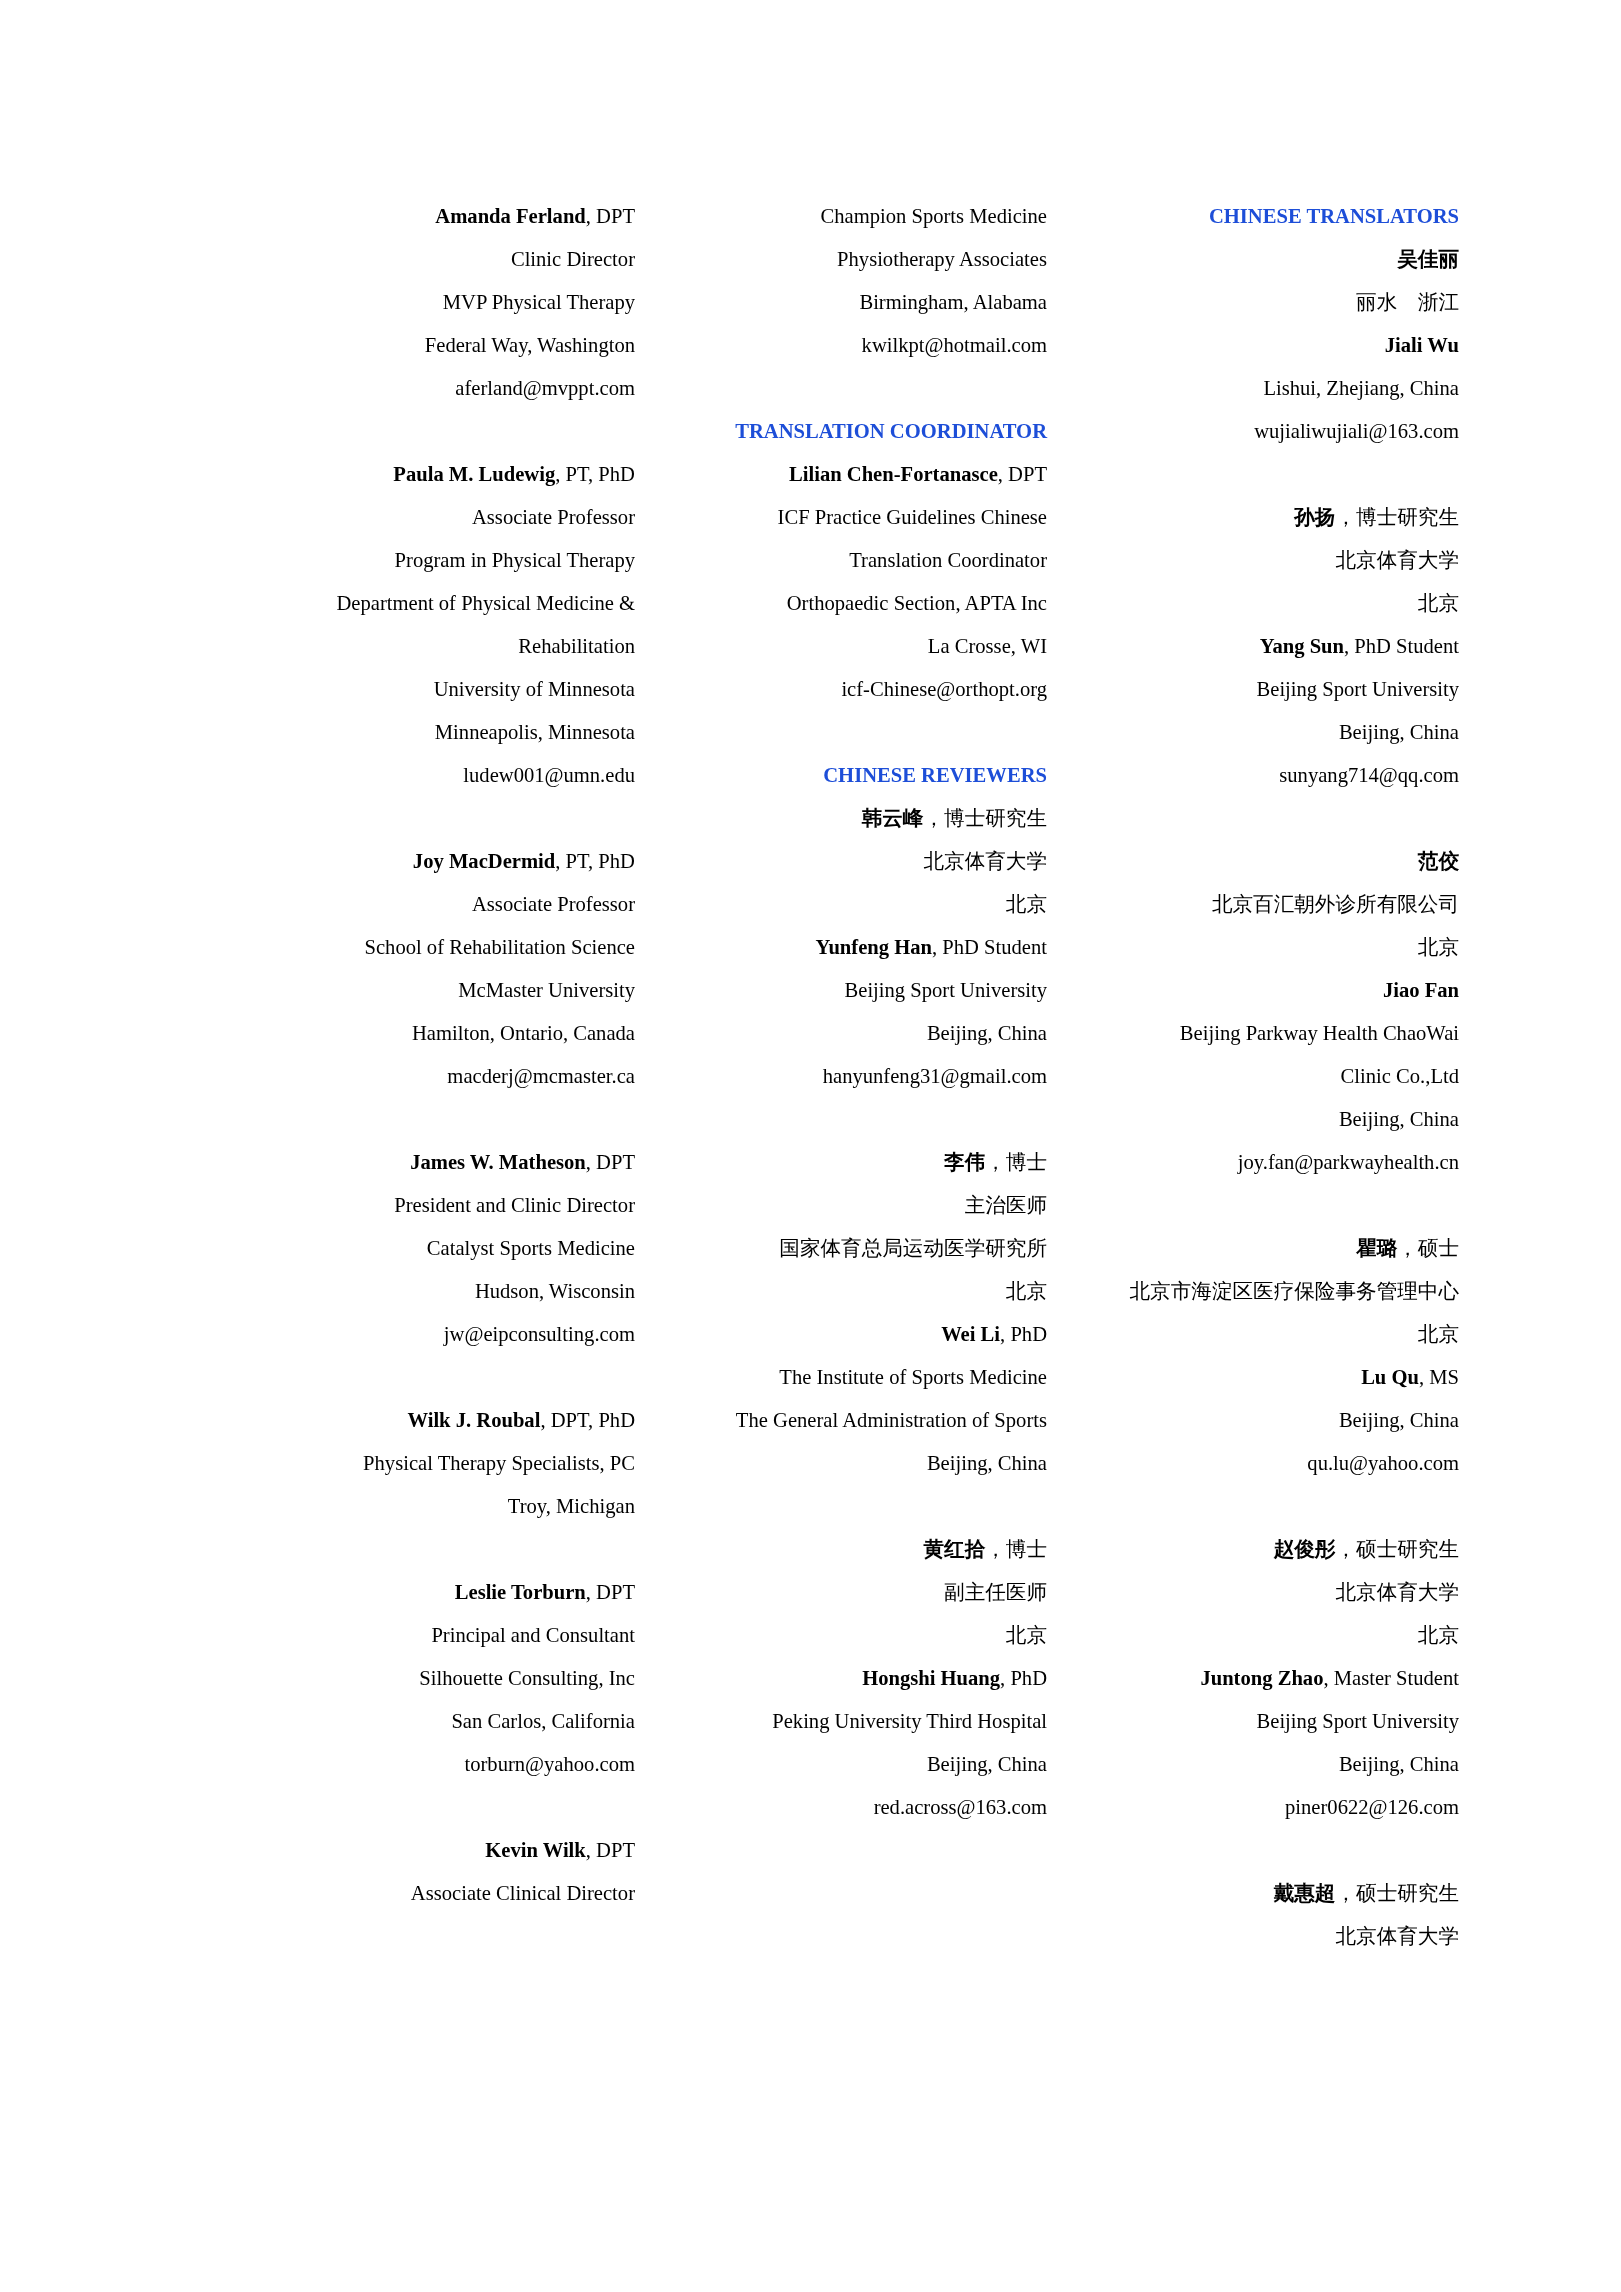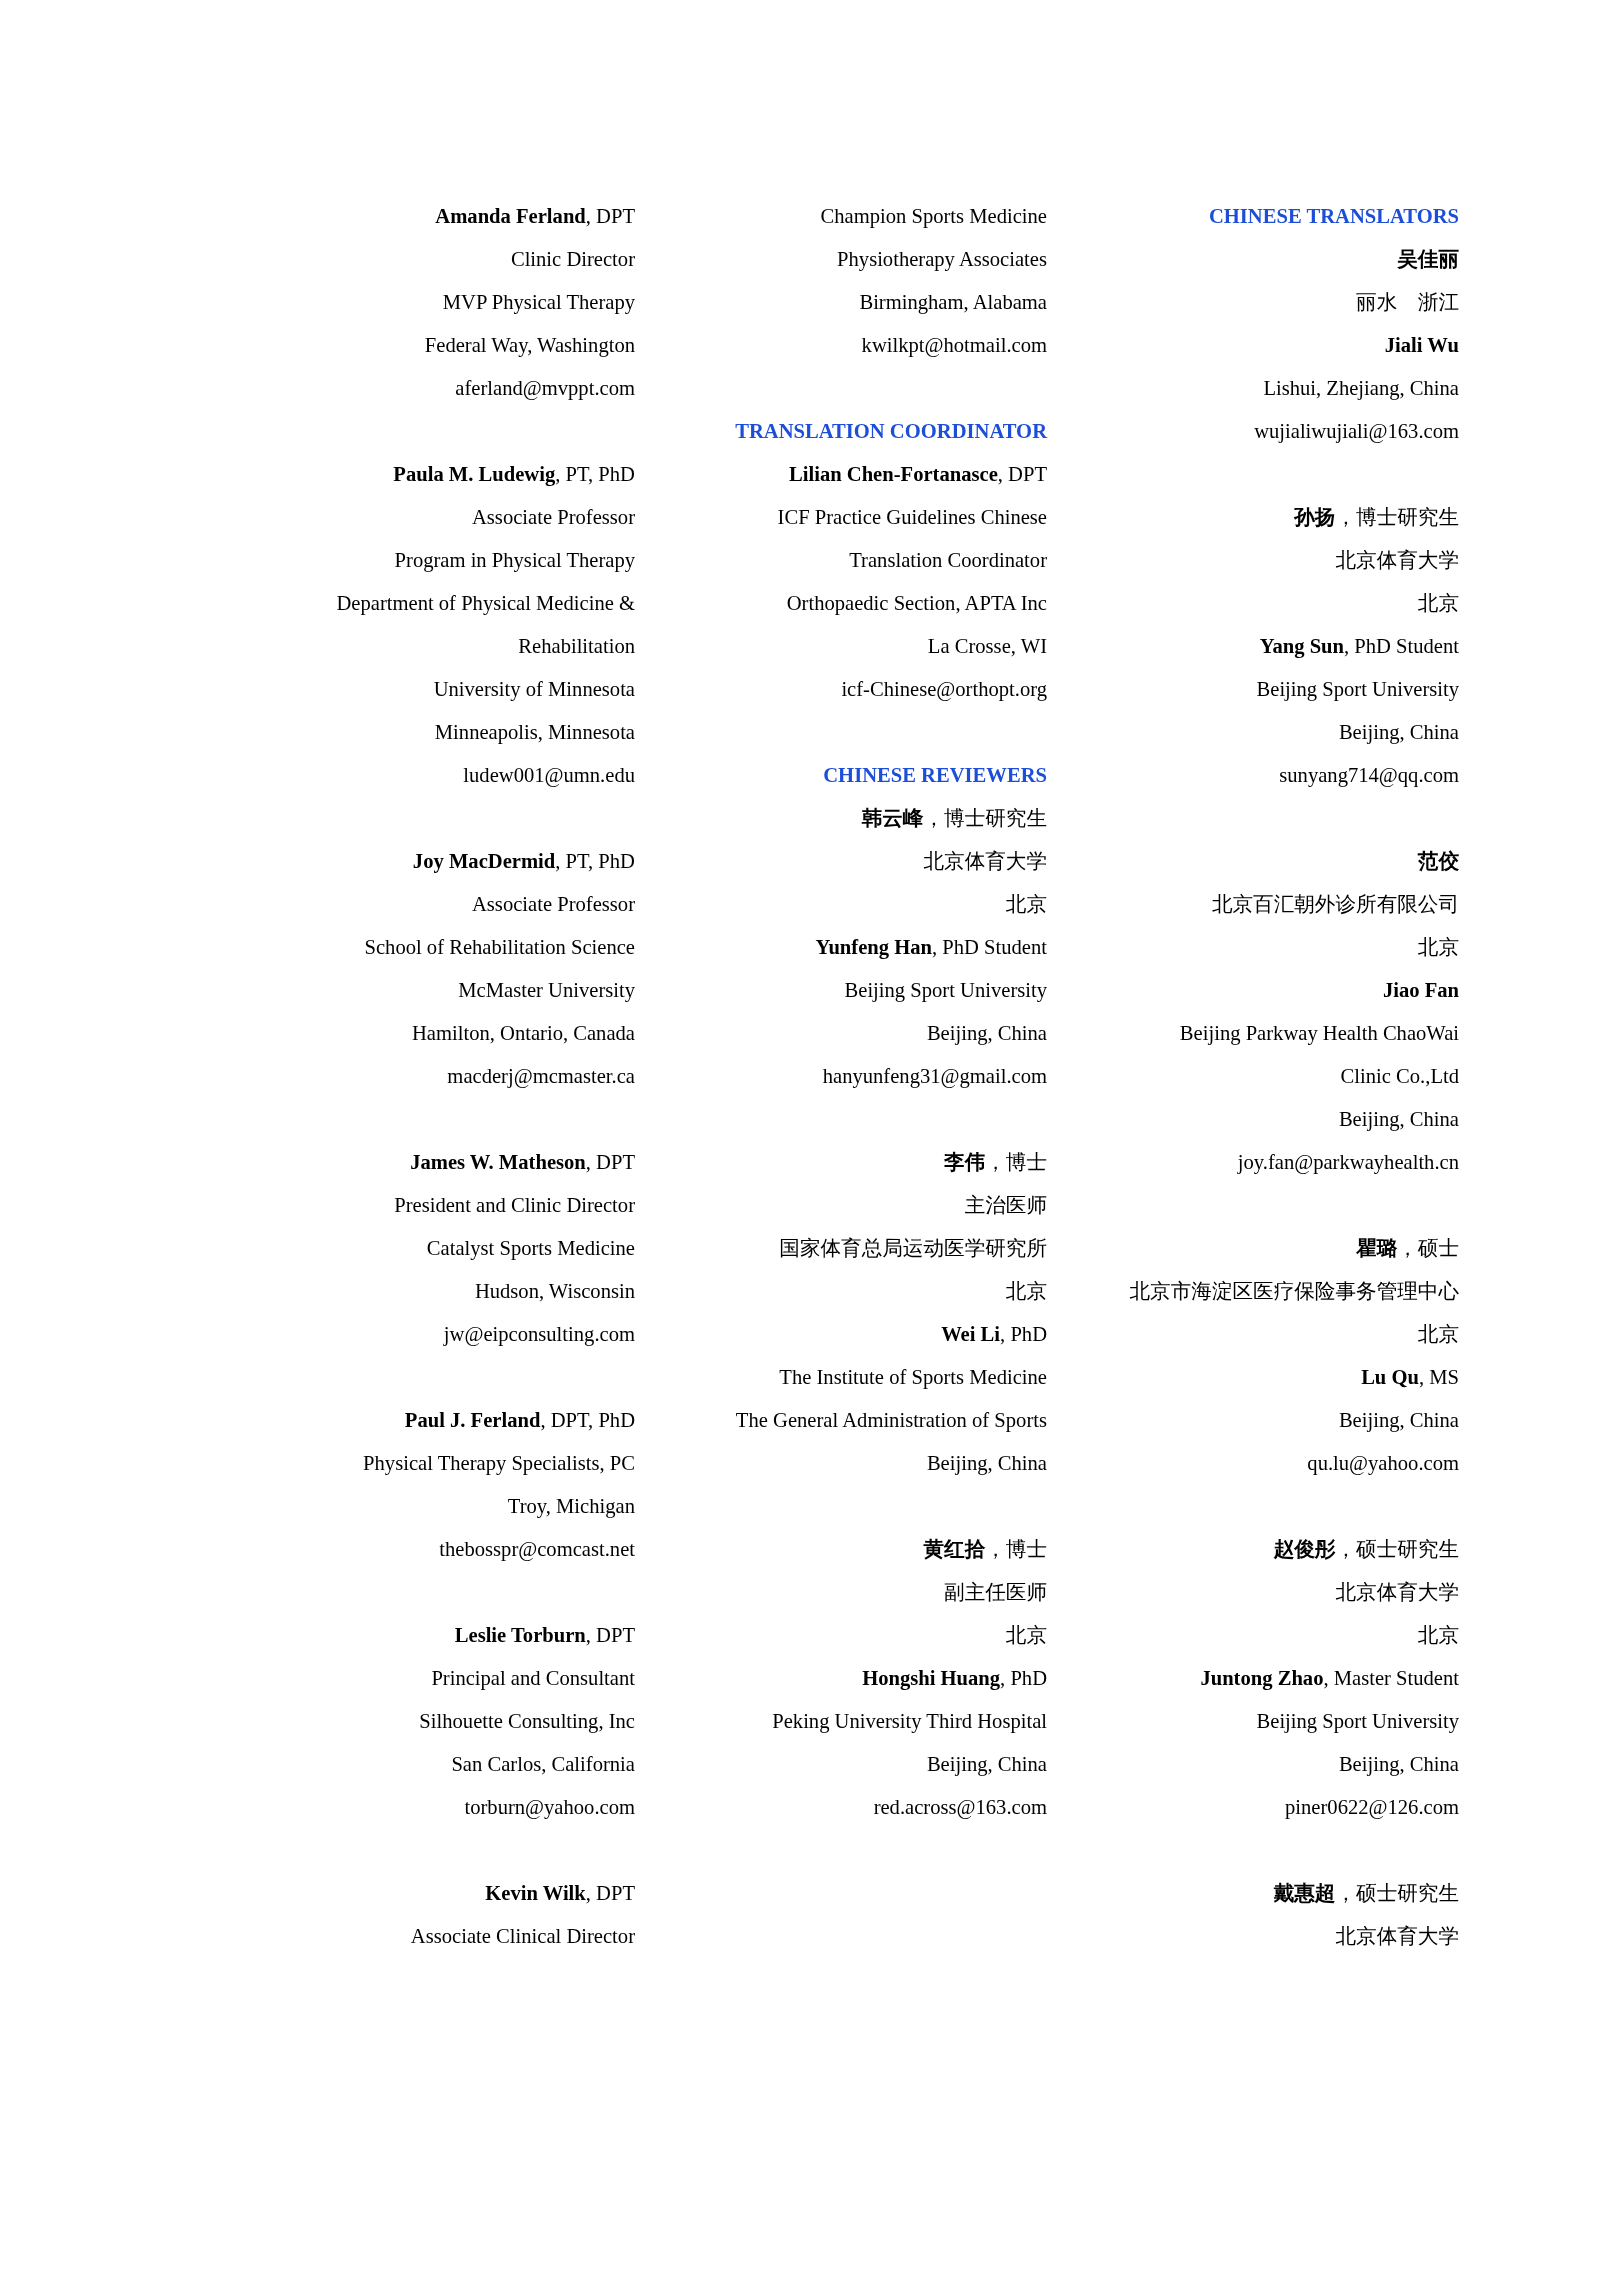--- a/index.html
+++ b/index.html
@@ -68,24 +68,23 @@
       <div class="line"><span>McMaster University</span></div>
       <div class="line"><span>Hamilton, Ontario, Canada</span></div>
       <div class="line"><span>macderj@mcmaster.ca</span></div>
       <div class="line"></div>
       <div class="line"><span class="b">James W. Matheson</span><span>, DPT</span></div>
       <div class="line"><span>President and Clinic Director</span></div>
       <div class="line"><span>Catalyst Sports Medicine</span></div>
       <div class="line"><span>Hudson, Wisconsin</span></div>
       <div class="line"><span>jw@eipconsulting.com</span></div>
       <div class="line"></div>
-      <div class="line"><span class="b">Paul J. Ferland</span><span>, DPT, PhD</span></div>
+      <div class="line"><span class="b">Wilk J. Roubal</span><span>, DPT, PhD</span></div>
       <div class="line"><span>Physical Therapy Specialists, PC</span></div>
       <div class="line"><span>Troy, Michigan</span></div>
-      <div class="line"><span>thebosspr@comcast.net</span></div>
       <div class="line"></div>
       <div class="line"><span class="b">Leslie Torburn</span><span>, DPT</span></div>
       <div class="line"><span>Principal and Consultant</span></div>
       <div class="line"><span>Silhouette Consulting, Inc</span></div>
       <div class="line"><span>San Carlos, California</span></div>
       <div class="line"><span>torburn@yahoo.com</span></div>
       <div class="line"></div>
       <div class="line"><span class="b">Kevin Wilk</span><span>, DPT</span></div>
       <div class="line"><span>Associate Clinical Director</span></div>
     </div>

